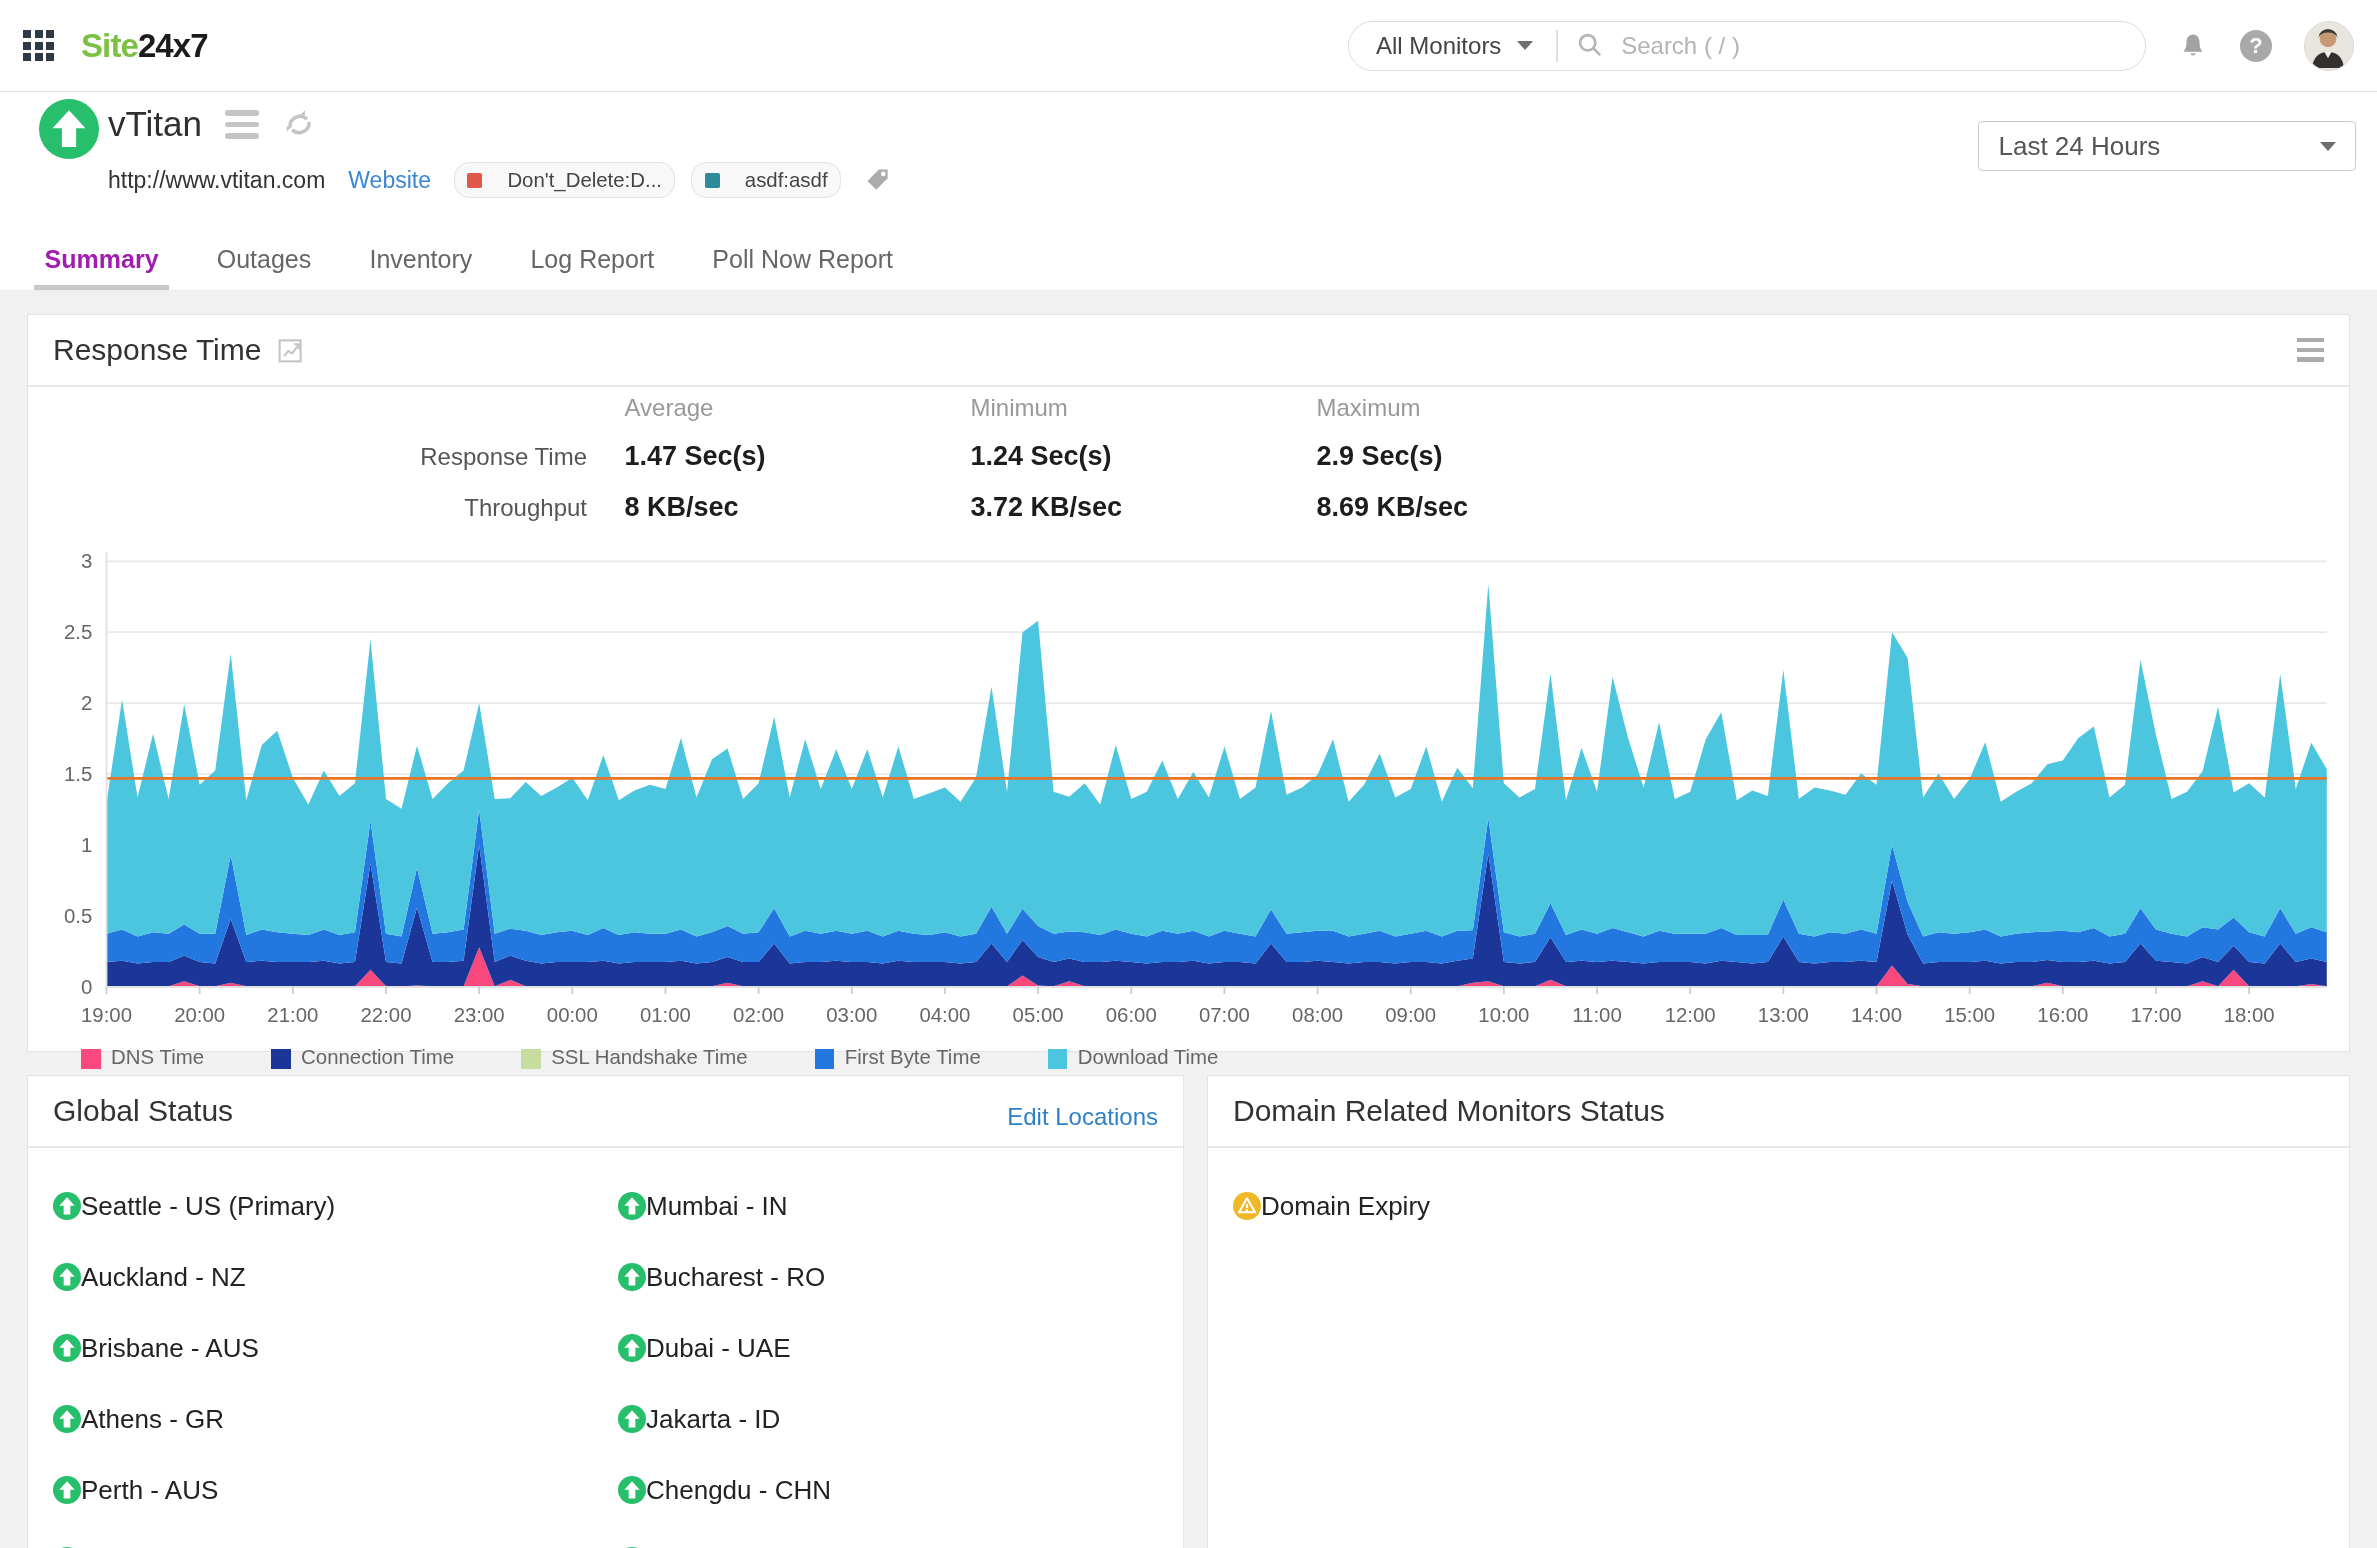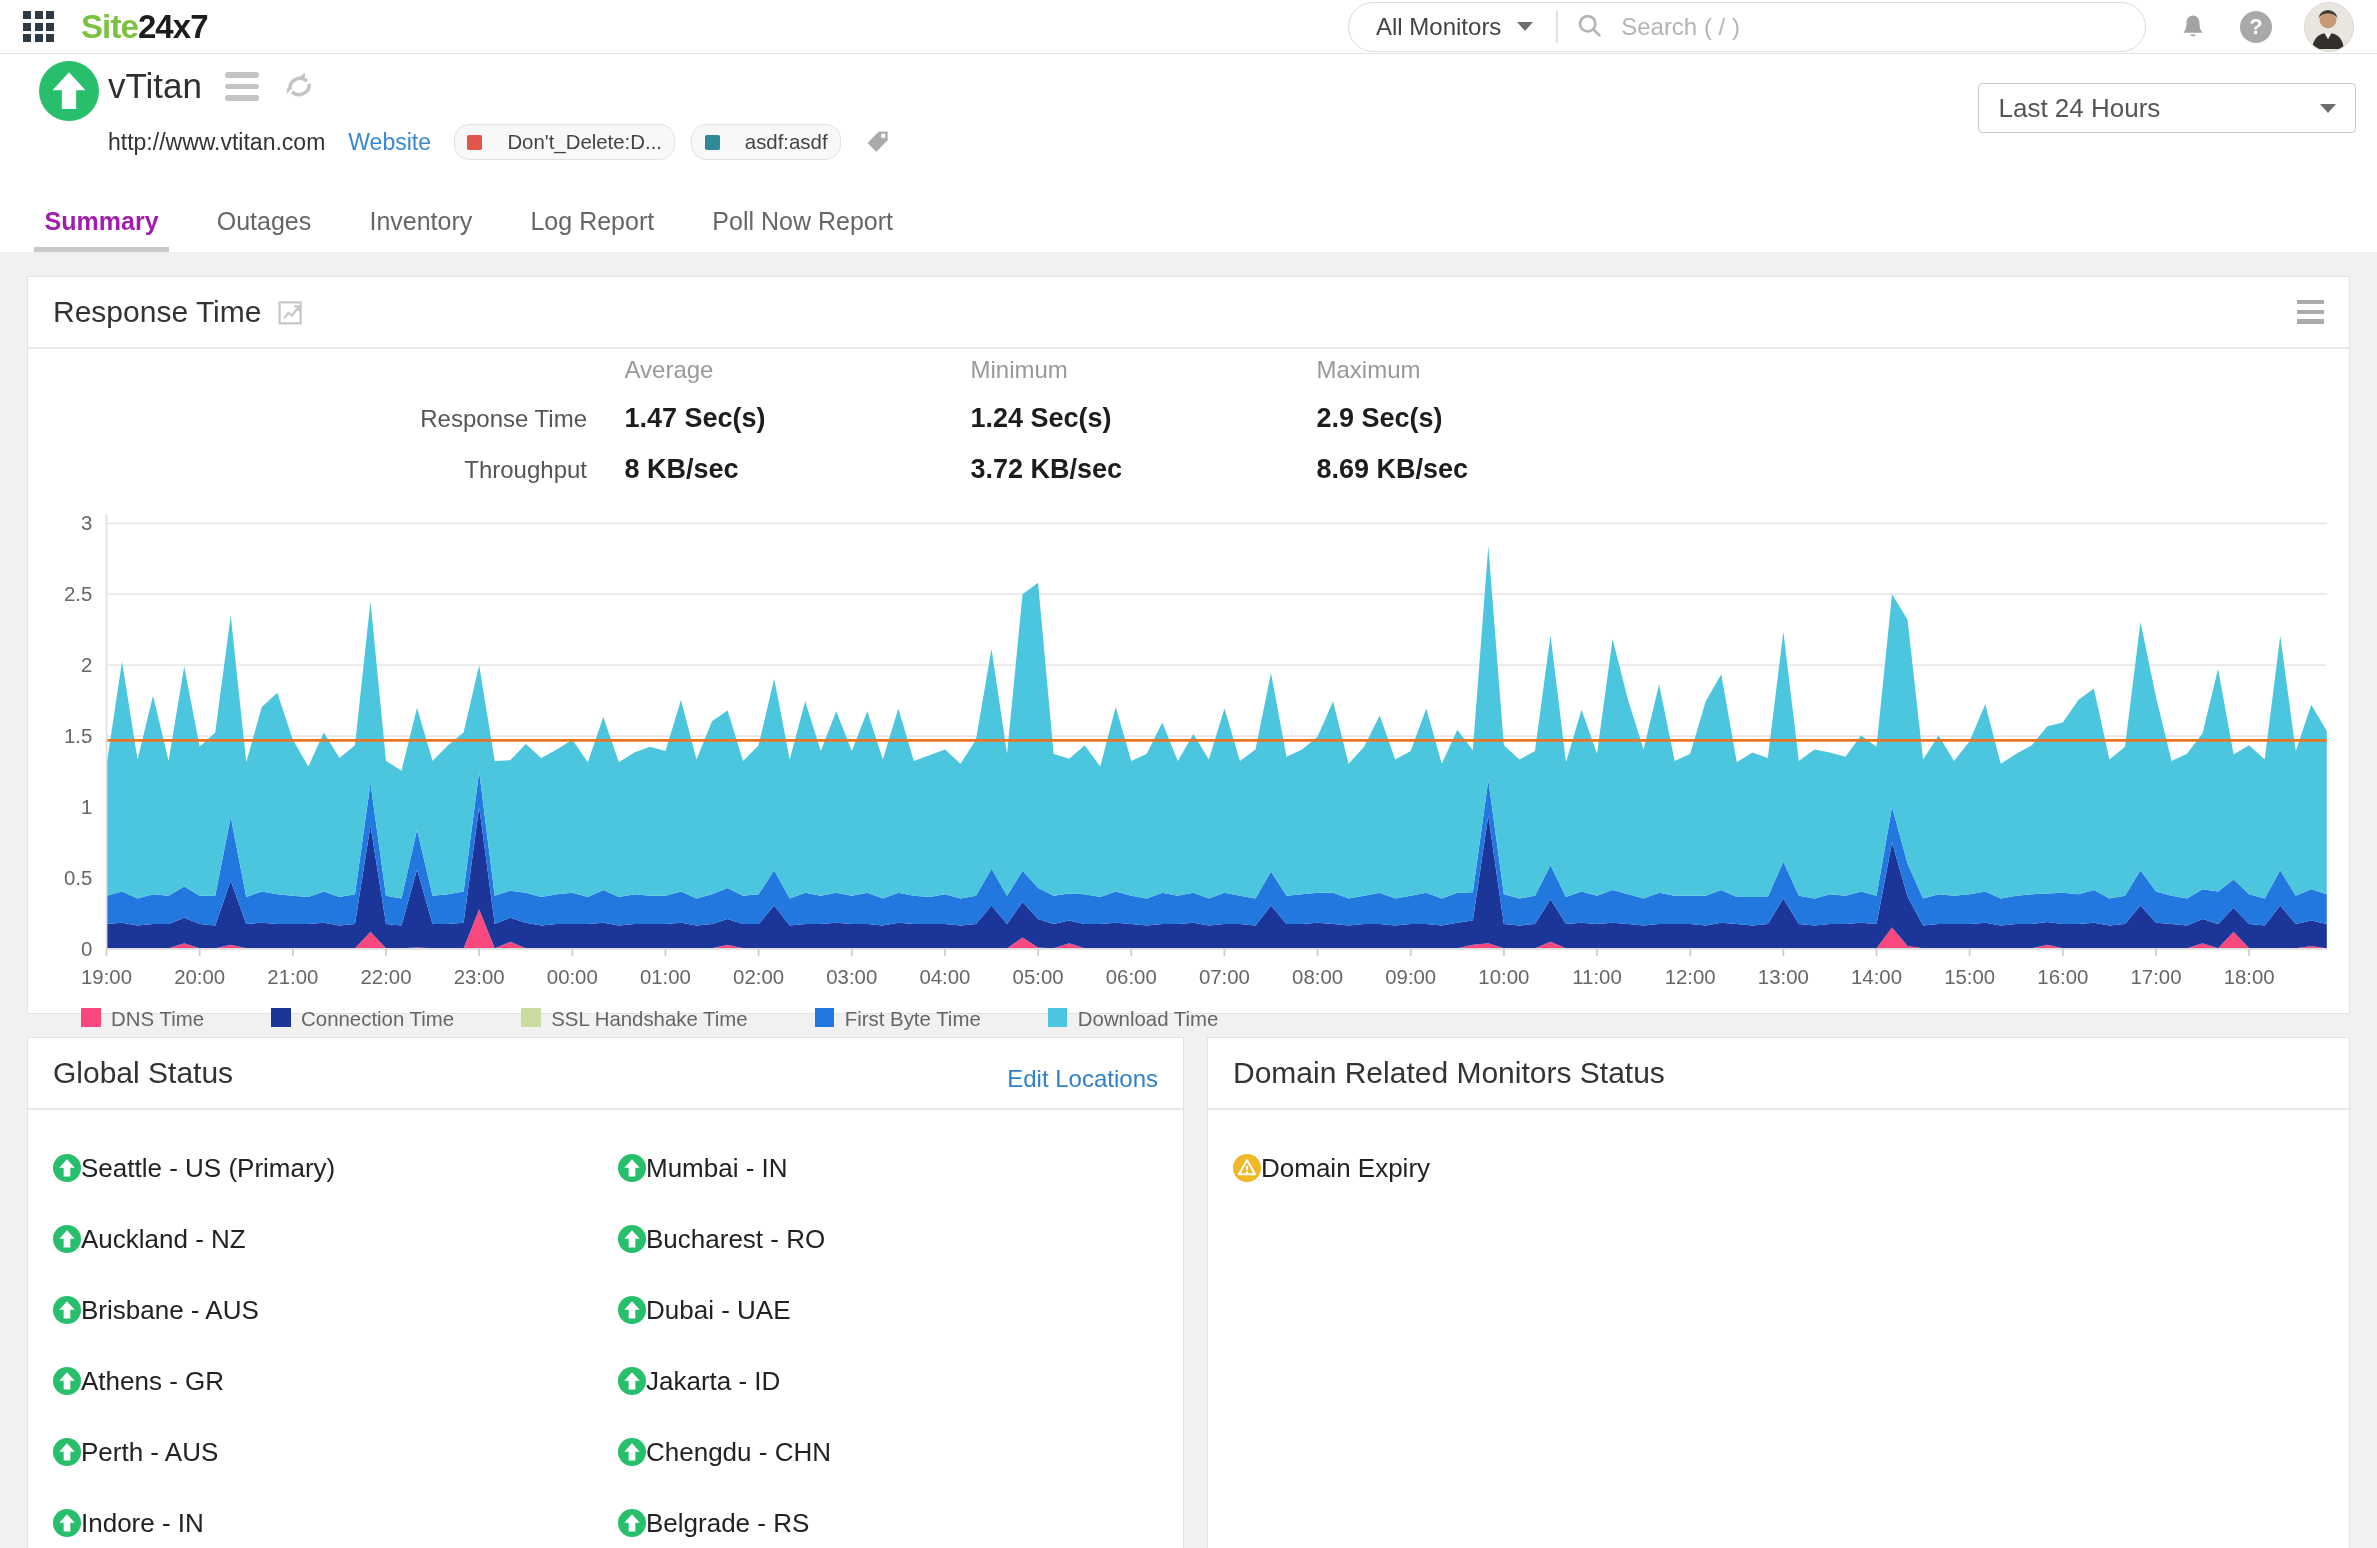--- a/index.html
+++ b/index.html
@@ -1,20 +1,20 @@
 <!DOCTYPE html>
 <html style="font-size:14px"><head>
 <meta charset="utf-8">
 <style>
   * { margin:0; padding:0; box-sizing:border-box; }
   html,body { width:2377px; height:1549px; }
   body { font-family:"Liberation Sans", sans-serif; background:#F1F1F1; overflow:hidden; position:relative; }
 
   
-  .topbar { height:54px; background:#FFF; border-bottom:1.8px solid #E4E4E4; display:flex; align-items:center; justify-content:space-between; padding:0 23px; }
+  .topbar { height:92px; background:#FFF; border-bottom:1.8px solid #E4E4E4; display:flex; align-items:center; justify-content:space-between; padding:0 23px; }
   .topbar-left { display:flex; align-items:center; gap:27px; }
   .grid-icon { display:grid; grid-template-columns:repeat(3,8px); grid-gap:3.5px; cursor:pointer; }
   .grid-icon span { width:8px; height:8px; background:#2E3A45; }
   .logo { font-size:33px; font-weight:bold; letter-spacing:-0.9px; }
   .logo .p1 { color:#7CC142; }
   .logo .p2 { color:#1C1C1C; }
   .topbar-right { display:flex; align-items:center; gap:32px; }
   .searchbox { width:798px; height:50px; border:1.8px solid #DCDCDC; border-radius:27px; display:flex; align-items:center; background:#FFF; }
   .scope { display:flex; align-items:center; gap:16px; padding:0 23px 0 27px; font-size:24px; color:#444; cursor:pointer; white-space:nowrap; }
   .caret { width:0; height:0; border-left:8px solid transparent; border-right:8px solid transparent; border-top:9.8px solid #6E6E6E; }
@@ -56,21 +56,21 @@
   .panel-menu i { width:27px; height:4.4px; background:#ABABAB; display:block; }
   .panel-divider { height:1.8px; background:#E8E8E8; }
 
   .rt-panel { height:738px; position:relative; }
   .stats { display:grid; grid-template-columns:577px 346px 346px auto; row-gap:5.3px; }
   .stats .hcell { font-size:24px; color:#999; padding:7px 0 7px 19.5px; }
   .stats .lcell { font-size:24px; color:#555; text-align:right; padding:9px 18px 9px 0; }
   .stats .vcell { font-size:27px; color:#1D1D1D; font-weight:bold; padding:7px 0 7px 19.5px; }
   #chart { display:block; margin-top:9px; }
   .legend { display:flex; align-items:center; gap:30px; padding:12.4px 0 0 16px; }
-  .legend-item { display:flex; align-items:flex-start; gap:10.6px; font-size:20.4px; color:#666; cursor:pointer;padding-left:37px; }
+  .legend-item { display:flex; align-items:flex-end; gap:10.6px; font-size:20.4px; color:#666; cursor:pointer;padding-left:37px; }
   .legend-item .sq { width:19.5px; height:19.5px; }
 
   .bottom-row { display:flex; gap:23px; margin-top:23px; }
   .gs-panel { width:1157px; height:515px; }
   .dm-panel { flex:1; height:515px; }
   .action-link { position:absolute; right:25px; top:27px; font-size:24px; color:#2F80C8; text-decoration:none; cursor:pointer; }
   .loc-cols { display:flex; padding:23px 0 0 25px; }
   .loc-col { width:50%; }
   .loc-item { height:71px; display:flex; align-items:center; font-size:26px; color:#222; }
   .dm-list { padding:23px 0 0 25px; }

